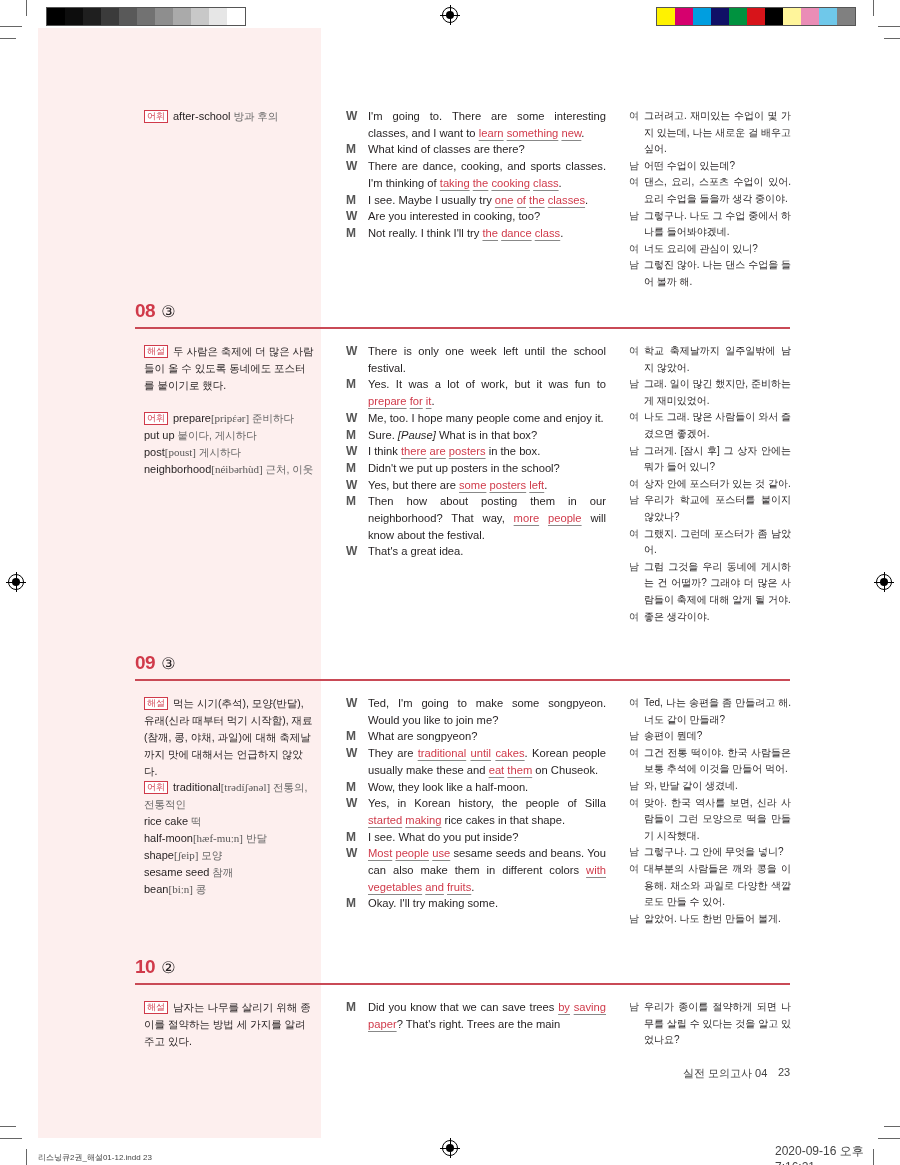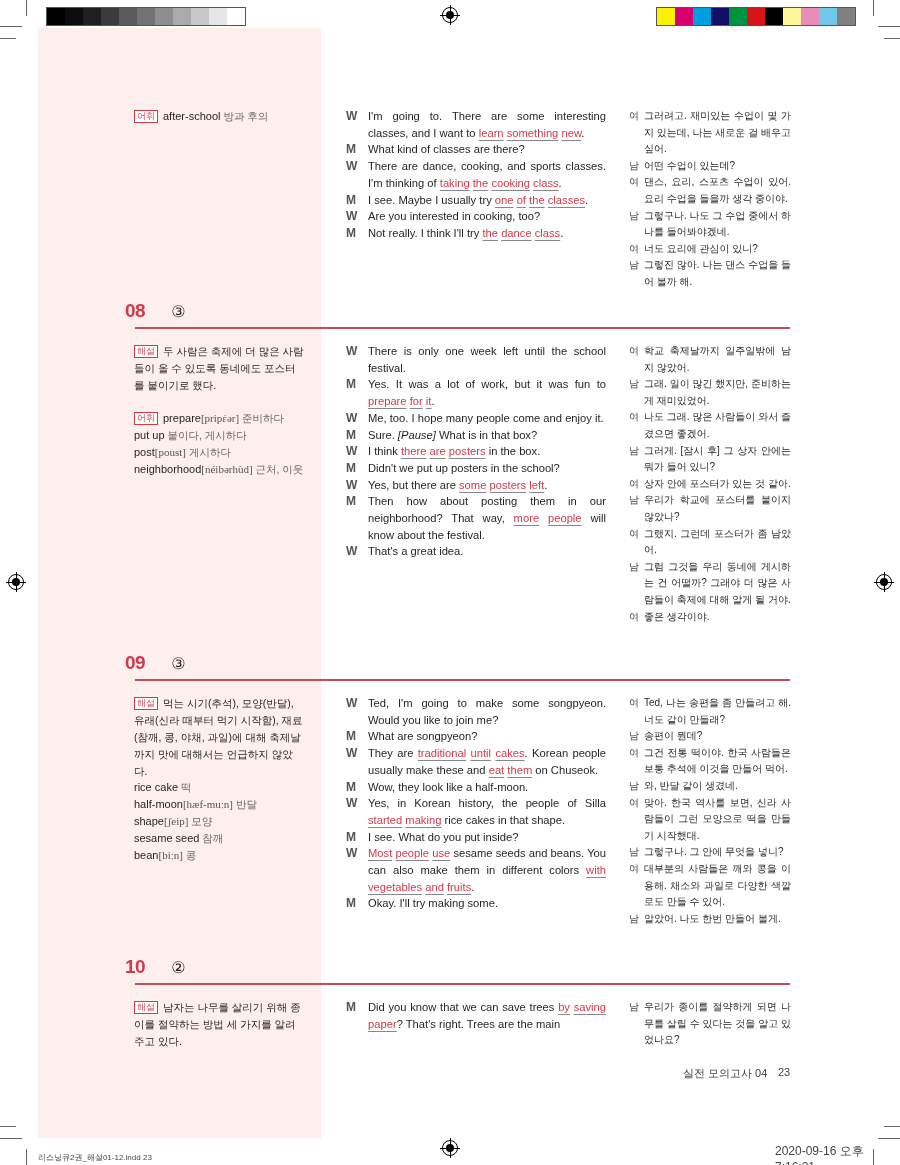--- a/index.html
+++ b/index.html
@@ -15,27 +15,27 @@
   .crop { position: absolute; background: #666; }
   .reg-mark { position: absolute; width: 16px; height: 16px; border-radius: 50%; border: 1px solid #000; background: #fff; }
   .reg-mark::before { content: ""; position: absolute; left: 3px; top: 3px; width: 8px; height: 8px; border-radius: 50%; background: #000; }
   .reg-mark::after { content: ""; position: absolute; left: -3px; top: 7px; width: 20px; height: 1px; background: #000; }
   .reg-v { position: absolute; left: 7px; top: -3px; width: 1px; height: 20px; background: #000; }
 
   
   .pink-col { position: absolute; left: 38px; top: 28px; width: 283px; height: 1110px; background: #fdefee; }
 
   
-  .sec-head { position: absolute; left: 125px; display: flex; align-items: baseline; gap: 26px; }
+  .sec-head { position: absolute; left: 135px; display: flex; align-items: baseline; gap: 6px; }
   .sec-num { font-size: 19px; font-weight: bold; color: #d03a4a; letter-spacing: -0.5px; }
   .sec-ans { font-size: 16px; color: #231f20; }
   .sec-rule { position: absolute; left: 135px; width: 655px; height: 1.5px; background: #c94a56; }
 
   
-  .note { position: absolute; left: 134px; width: 172px; font-size: 10.5px; line-height: 17px; color: #231f20; }
+  .note { position: absolute; left: 144px; width: 172px; font-size: 10.5px; line-height: 17px; color: #231f20; }
   .tag { display: inline-block; font-size: 9px; line-height: 11px; color: #d03a4a; border: 1px solid #d03a4a; padding: 0 2px; margin-right: 5px; vertical-align: 1px; background: #fff; }
   .vocab-word { font-size: 11px; }
   .pron { font-family: "Liberation Serif", serif; color: #555; font-size: 11px; }
   .ko-light { color: #666; }
 
   
   .dialog { position: absolute; left: 346px; width: 260px; font-size: 11.2px; line-height: 16.7px; }
   .line { display: flex; }
   .spk { width: 22px; flex: none; font-weight: bold; color: #555; font-size: 12px; }
   .txt { flex: 1; text-align: justify; }
@@ -256,20 +256,21 @@
 
 <div class="sec-head" style="top:652px">
   <span class="sec-num">09</span>
   <span class="sec-ans">③</span>
 </div>
 <div class="sec-rule" style="top:679px"></div>
 <div class="note" style="top:695px">
   <span class="tag">해설</span><span>먹는 시기(추석), 모양(반달), 유래(신라 때부터 먹기 시작함), 재료(참깨, 콩, 야채, 과일)에 대해 축제날까지 맛에 대해서는 언급하지 않았다.</span>
 </div>
 <div class="note" style="top:779px">
+    <div><span class="tag">어휘</span><span class="vocab-word">traditional</span><span class="pron">[trədíʃənəl]</span> <span class="ko-light">전통의, 전통적인</span></div>
     <div><span class="vocab-word">rice cake</span> <span class="ko-light">떡</span></div>
     <div><span class="vocab-word">half-moon</span><span class="pron">[hæf-muːn]</span> <span class="ko-light">반달</span></div>
     <div><span class="vocab-word">shape</span><span class="pron">[ʃeip]</span> <span class="ko-light">모양</span></div>
     <div><span class="vocab-word">sesame seed</span> <span class="ko-light">참깨</span></div>
     <div><span class="vocab-word">bean</span><span class="pron">[biːn]</span> <span class="ko-light">콩</span></div>
   </div>
 <div class="dialog" style="top:695px">
     <div class="line">
       <span class="spk">W</span>
       <span class="txt"><span>Ted, I'm going to make some songpyeon. Would you like to join me?</span></span>

